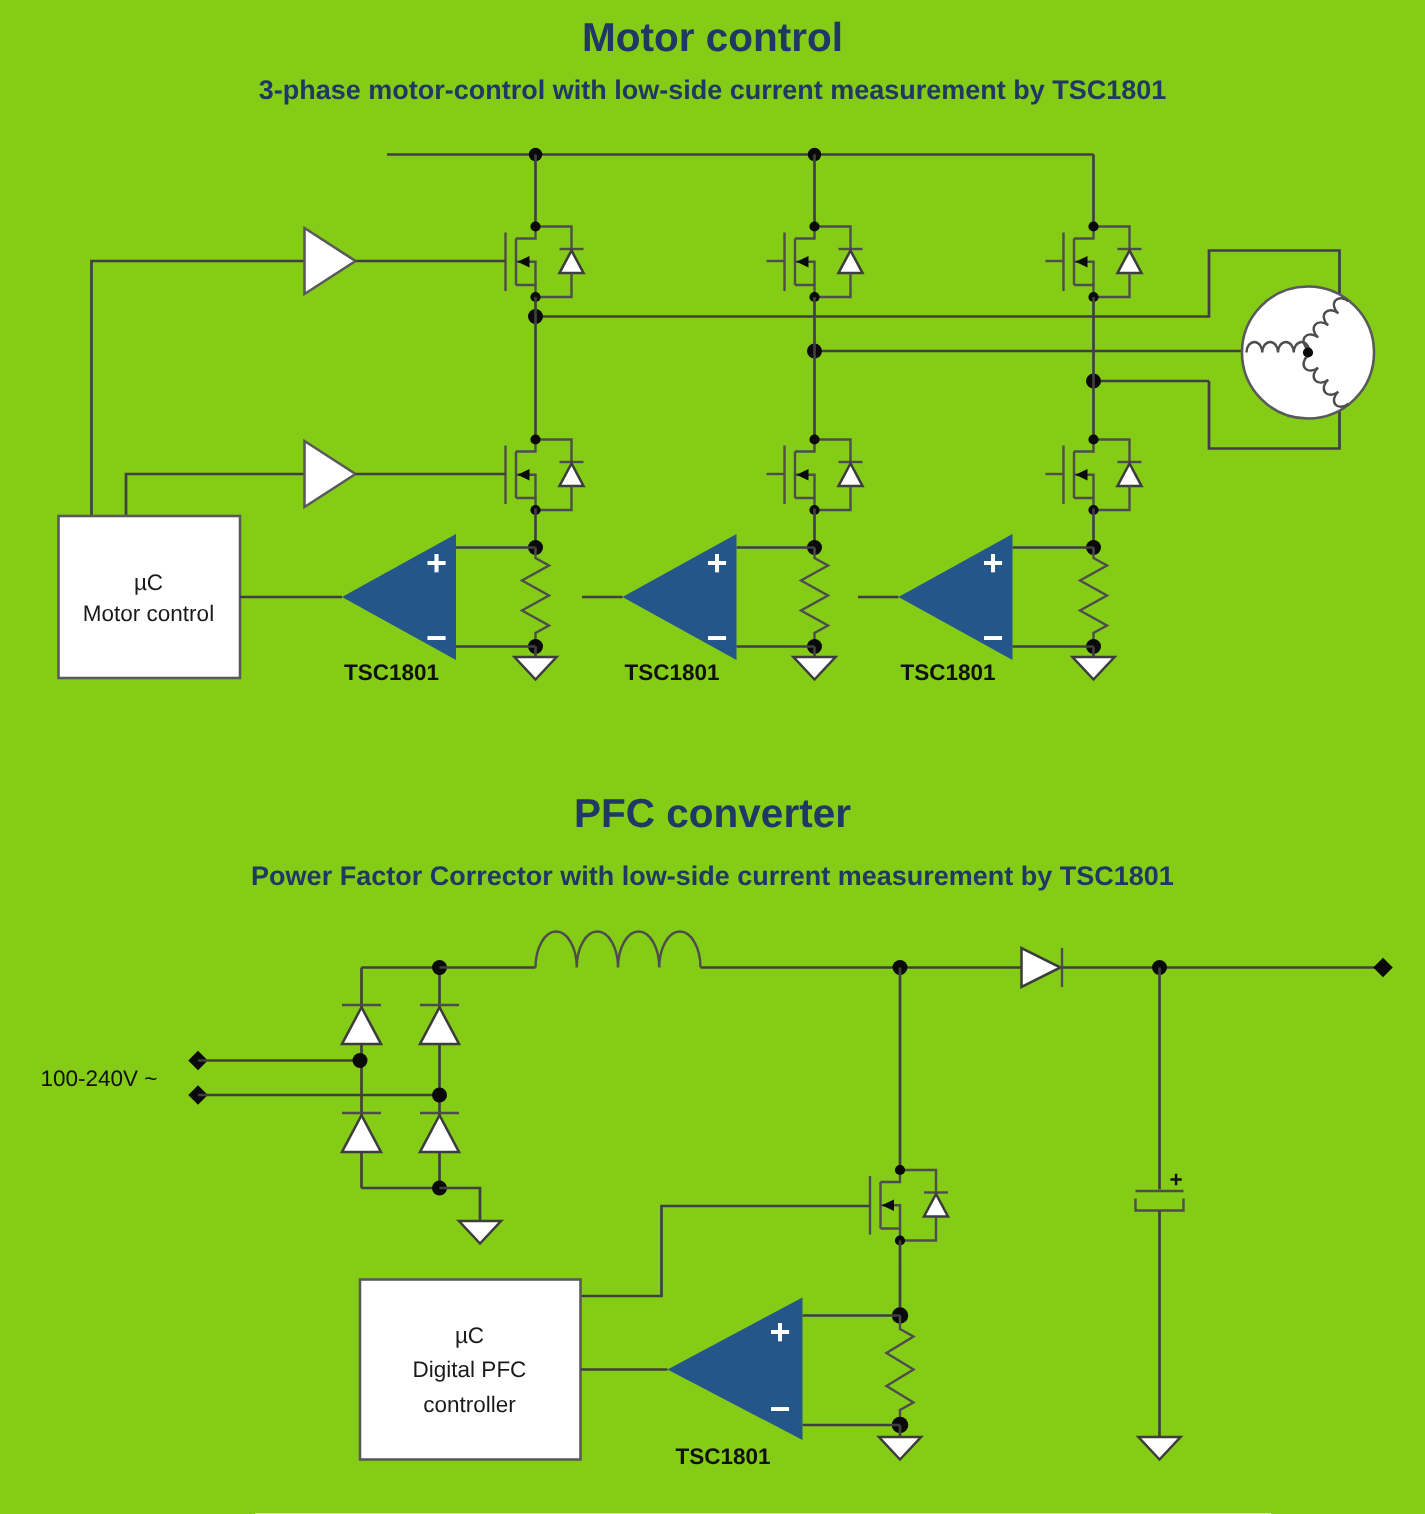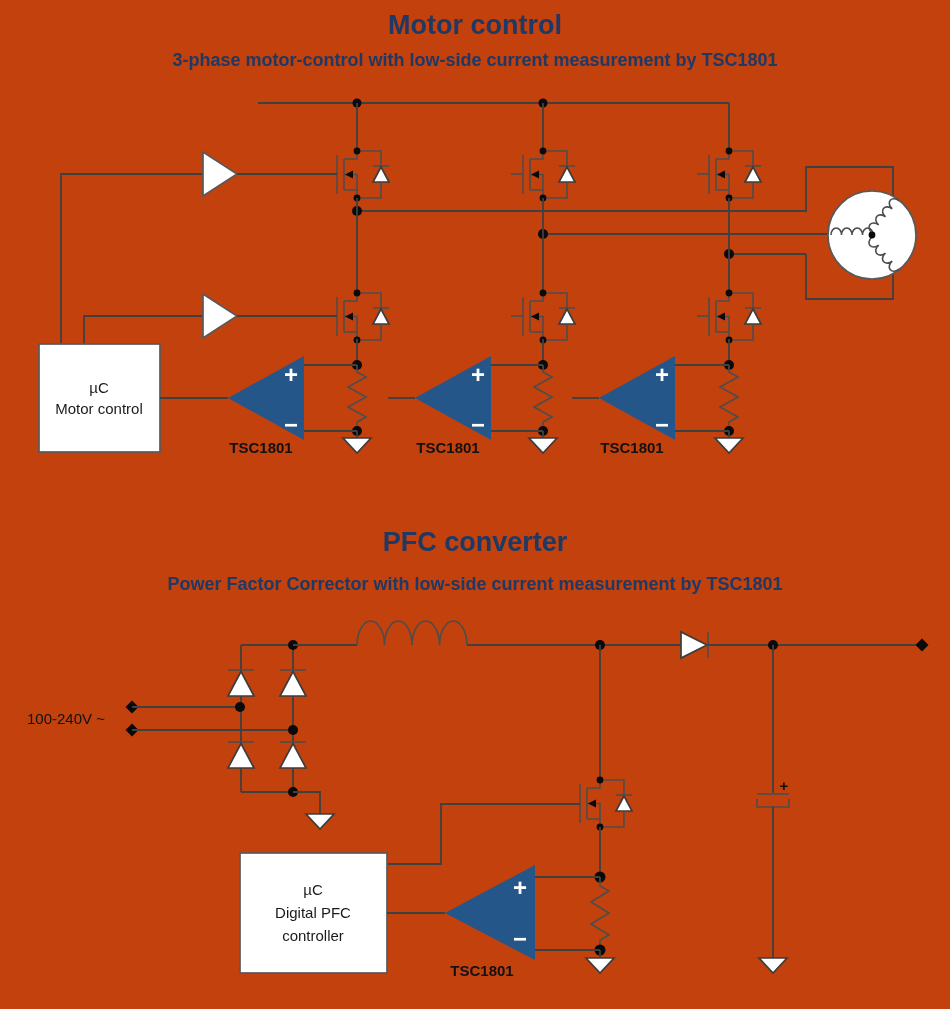--- a/index.html
+++ b/index.html
@@ -1,16 +1,16 @@
 <!DOCTYPE html>
 <html><head>
 <meta charset="utf-8">
 <style>
   html,body{margin:0;padding:0;background:#ffffff;}
-  .page{position:relative;width:950px;height:1009px;background:#c2410c;overflow:hidden;
+  .page{position:relative;width:950px;height:1009px;background:#84cc16;overflow:hidden;
         font-family:"Liberation Sans", sans-serif;}
   svg text{font-family:"Liberation Sans","DejaVu Sans",sans-serif;}
   .title{font-size:27px;font-weight:bold;fill:#1F3864;}
   .subtitle{font-size:18px;font-weight:bold;fill:#1F3864;}
   .boxtext{font-size:15px;fill:#1a1a1a;}
   .chiplabel{font-size:15px;font-weight:bold;fill:#111111;}
   .acin{font-size:15px;fill:#111111;}
   .opsign{font-size:24px;font-weight:bold;fill:#ffffff;}
   .capplus{font-size:15px;font-weight:bold;fill:#111111;}
   .wire{stroke:#404040;stroke-width:1.8;fill:none;}

